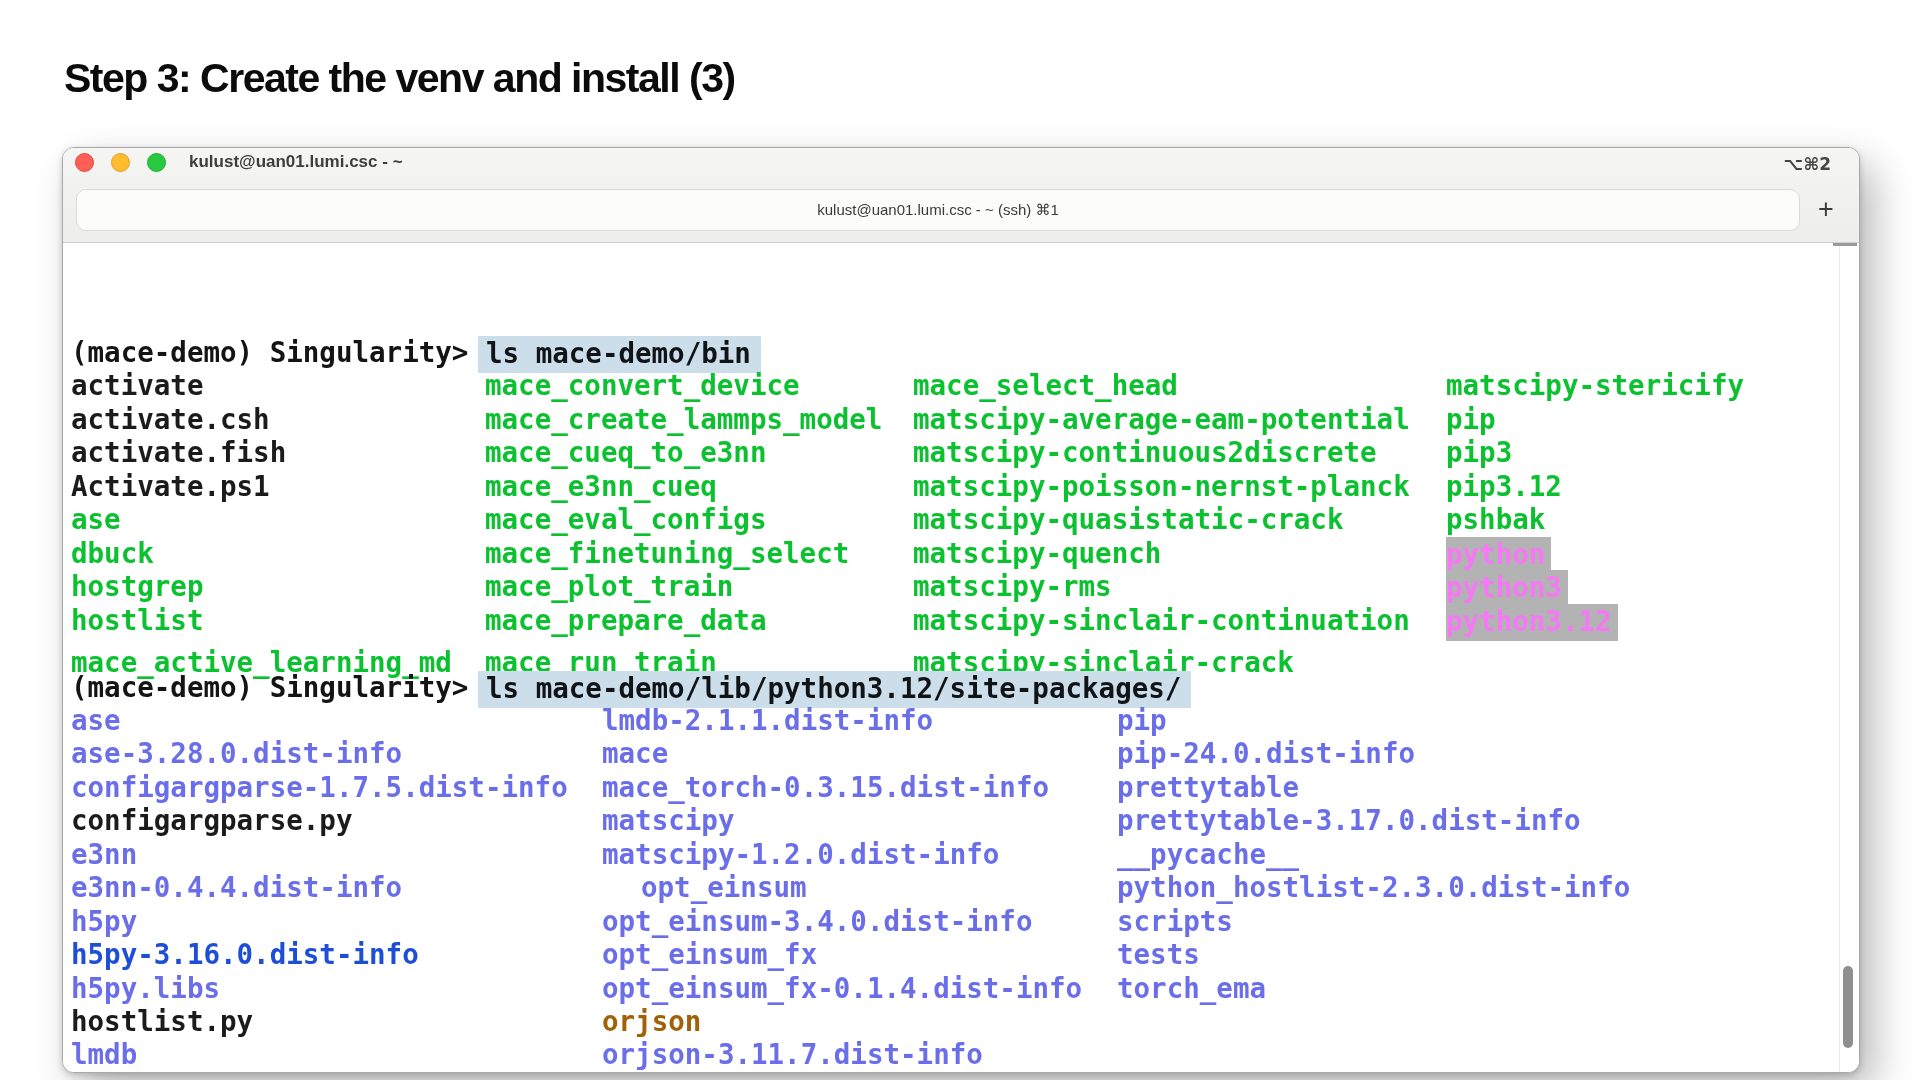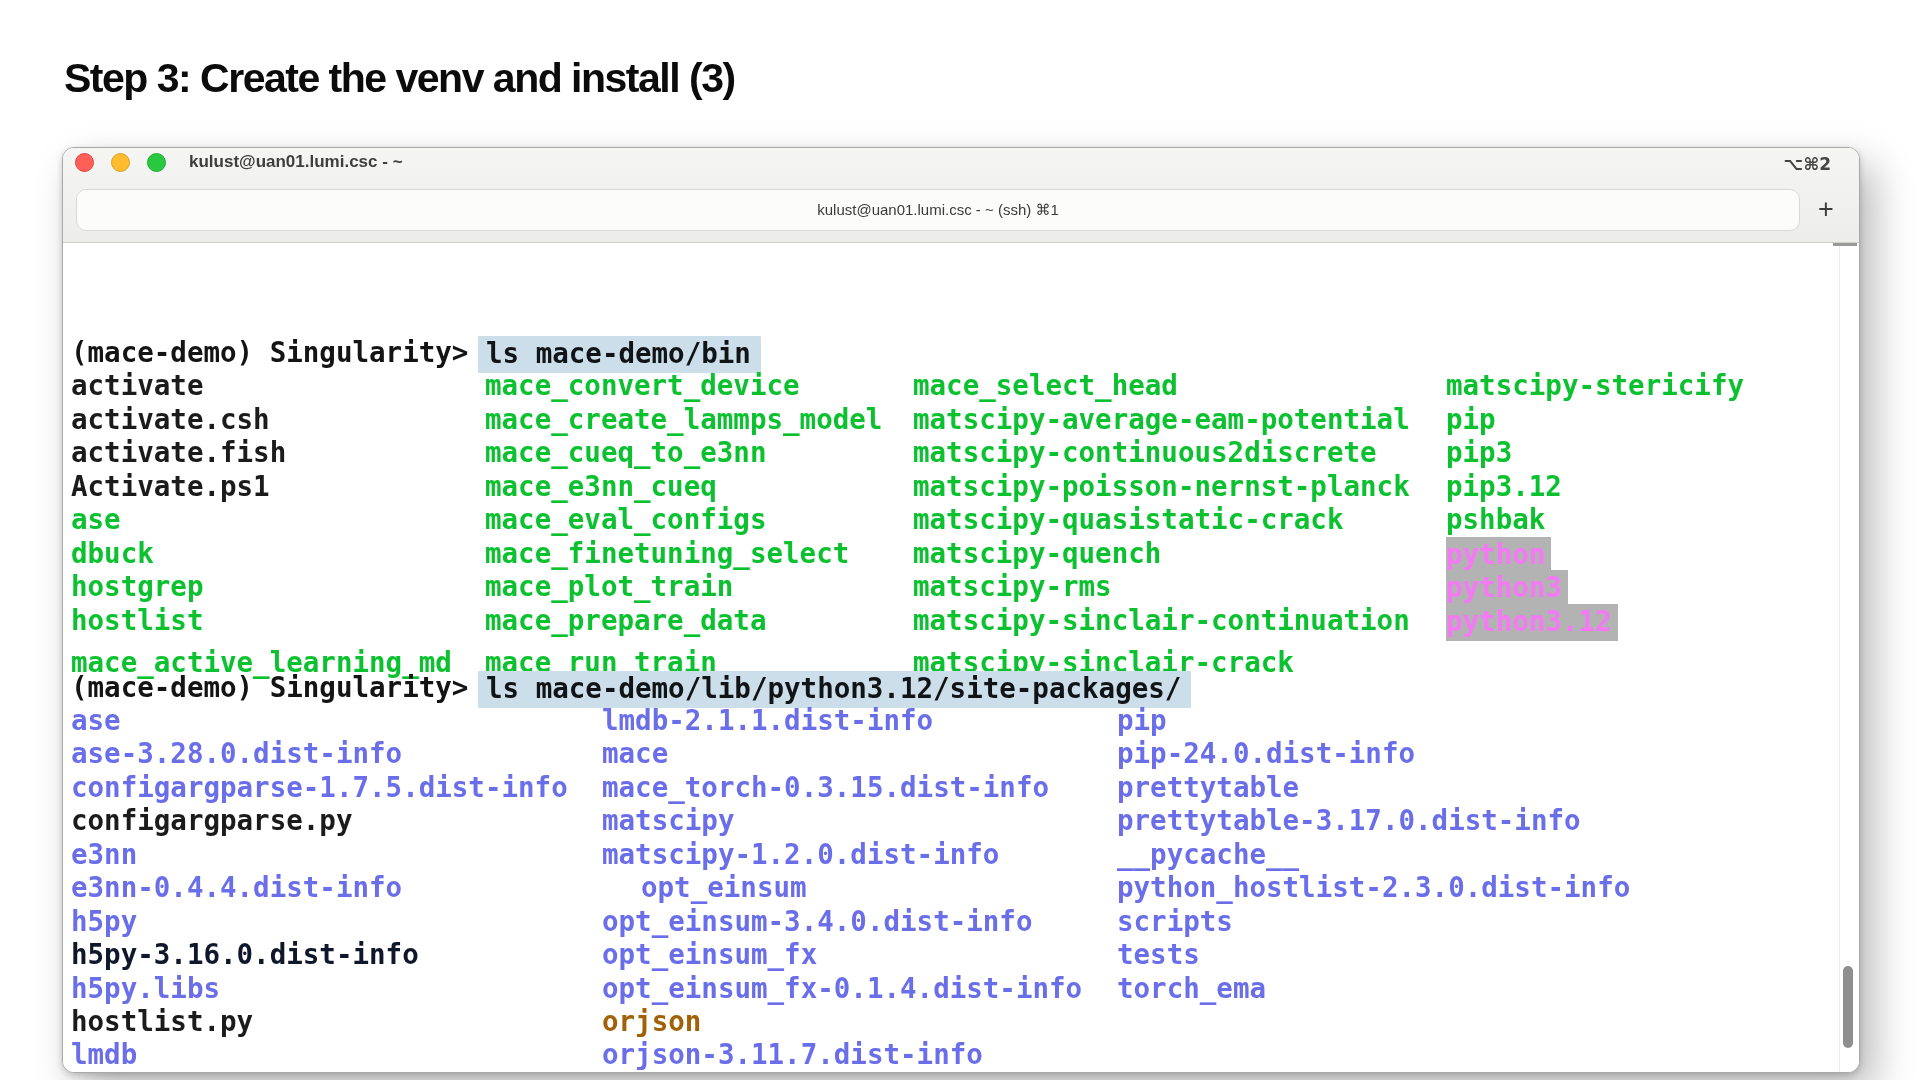--- a/index.html
+++ b/index.html
@@ -94,21 +94,21 @@
       <div class="tline" style="top: 360.6px;"><span class="seg " style="left: 8px; color: rgb(12, 193, 47);">hostlist</span><span class="seg " style="left: 422px; color: rgb(12, 193, 47);">mace_prepare_data</span><span class="seg " style="left: 850px; color: rgb(12, 193, 47);">matscipy-sinclair-continuation</span><span class="seg " style="left: 1383px; color: rgb(246, 120, 246); background: rgb(179, 179, 179); padding: 1px 6px 3px 0px;">python3.12</span></div>
       <div class="tline" style="top: 403px; padding-left: 11px;"><span class="seg " style="left: 8px; color: rgb(12, 193, 47);">mace_active_learning_md</span><span class="seg " style="left: 422px; color: rgb(12, 193, 47);">mace_run_train</span><span class="seg " style="left: 850px; color: rgb(12, 193, 47);">matscipy-sinclair-crack</span></div>
       <div class="tline" style="top: 427.5px;"><span class="seg prompt" style="left: 8px;">(mace-demo) Singularity&gt;</span><span class="seg cmd" style="left: 423px; background: rgb(205, 222, 235);">ls mace-demo/lib/python3.12/site-packages/</span></div>
       <div class="tline" style="top: 460.95px;"><span class="seg " style="left: 8px; color: rgb(106, 110, 233);">ase</span><span class="seg " style="left: 539px; color: rgb(106, 110, 233);">lmdb-2.1.1.dist-info</span><span class="seg " style="left: 1054px; color: rgb(106, 110, 233);">pip</span></div>
       <div class="tline" style="top: 494.4px;"><span class="seg " style="left: 8px; color: rgb(106, 110, 233);">ase-3.28.0.dist-info</span><span class="seg " style="left: 539px; color: rgb(106, 110, 233);">mace</span><span class="seg " style="left: 1054px; color: rgb(106, 110, 233);">pip-24.0.dist-info</span></div>
       <div class="tline" style="top: 527.85px;"><span class="seg " style="left: 8px; color: rgb(106, 110, 233);">configargparse-1.7.5.dist-info</span><span class="seg " style="left: 539px; color: rgb(106, 110, 233);">mace_torch-0.3.15.dist-info</span><span class="seg " style="left: 1054px; color: rgb(106, 110, 233);">prettytable</span></div>
       <div class="tline" style="top: 561.3px;"><span class="seg " style="left: 8px; color: rgb(27, 27, 27);">configargparse.py</span><span class="seg " style="left: 539px; color: rgb(106, 110, 233);">matscipy</span><span class="seg " style="left: 1054px; color: rgb(106, 110, 233);">prettytable-3.17.0.dist-info</span></div>
       <div class="tline" style="top: 594.75px;"><span class="seg " style="left: 8px; color: rgb(106, 110, 233);">e3nn</span><span class="seg " style="left: 539px; color: rgb(106, 110, 233);">matscipy-1.2.0.dist-info</span><span class="seg " style="left: 1054px; color: rgb(106, 110, 233);">__pycache__</span></div>
       <div class="tline" style="top: 628.2px;"><span class="seg " style="left: 8px; color: rgb(106, 110, 233);">e3nn-0.4.4.dist-info</span><span class="seg " style="left: 539px; color: rgb(106, 110, 233); margin-left: 39px;">opt_einsum</span><span class="seg " style="left: 1054px; color: rgb(106, 110, 233);">python_hostlist-2.3.0.dist-info</span></div>
       <div class="tline" style="top: 661.65px; text-align: right;"><span class="seg " style="left: 8px; color: rgb(106, 110, 233);">h5py</span><span class="seg " style="left: 539px; color: rgb(106, 110, 233);">opt_einsum-3.4.0.dist-info</span><span class="seg " style="left: 1054px; color: rgb(106, 110, 233);">scripts</span></div>
-      <div class="tline" style="top: 695.1px;"><span class="seg " style="left: 8px; color: #0f172a;">h5py-3.16.0.dist-info</span><span class="seg " style="left: 539px; color: rgb(106, 110, 233);">opt_einsum_fx</span><span class="seg " style="left: 1054px; color: rgb(106, 110, 233);">tests</span></div>
+      <div class="tline" style="top: 695.1px;"><span class="seg " style="left: 8px; color: #1d4ed8;">h5py-3.16.0.dist-info</span><span class="seg " style="left: 539px; color: rgb(106, 110, 233);">opt_einsum_fx</span><span class="seg " style="left: 1054px; color: rgb(106, 110, 233);">tests</span></div>
       <div class="tline" style="top: 728.55px;"><span class="seg " style="left: 8px; color: rgb(106, 110, 233);">h5py.libs</span><span class="seg " style="left: 539px; color: rgb(106, 110, 233);">opt_einsum_fx-0.1.4.dist-info</span><span class="seg " style="left: 1054px; color: rgb(106, 110, 233);">torch_ema</span></div>
       <div class="tline" style="top: 762px; padding-left: 8px;"><span class="seg " style="left: 8px; color: rgb(27, 27, 27);">hostlist.py</span><span class="seg " style="left: 539px; color: #a16207;">orjson</span></div>
       <div class="tline" style="top: 795.45px;"><span class="seg " style="left: 8px; color: rgb(106, 110, 233);">lmdb</span><span class="seg " style="left: 539px; color: rgb(106, 110, 233);">orjson-3.11.7.dist-info</span></div>
       <div class="tline" style="top: 828.9px;"><span class="seg prompt" style="left: 8px;">(mace-demo) Singularity&gt;</span><span class="seg cmd" style="left: 423px; background: rgb(205, 222, 235);">find . | wc -l</span></div>
     </div>
 
   <div class="scroll-sep"></div>
   <div class="scroll-top-cap"></div>
   <div class="scroll-thumb"></div>
 </div>

